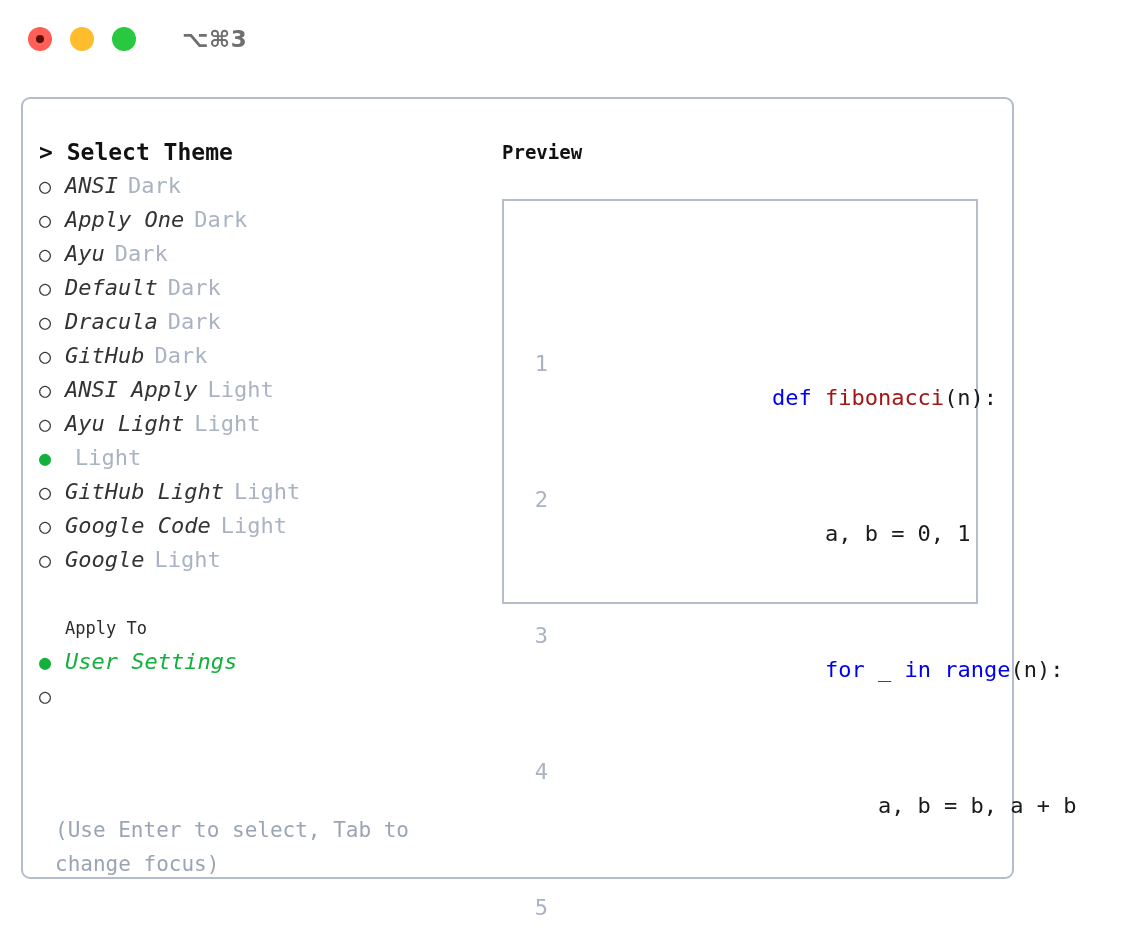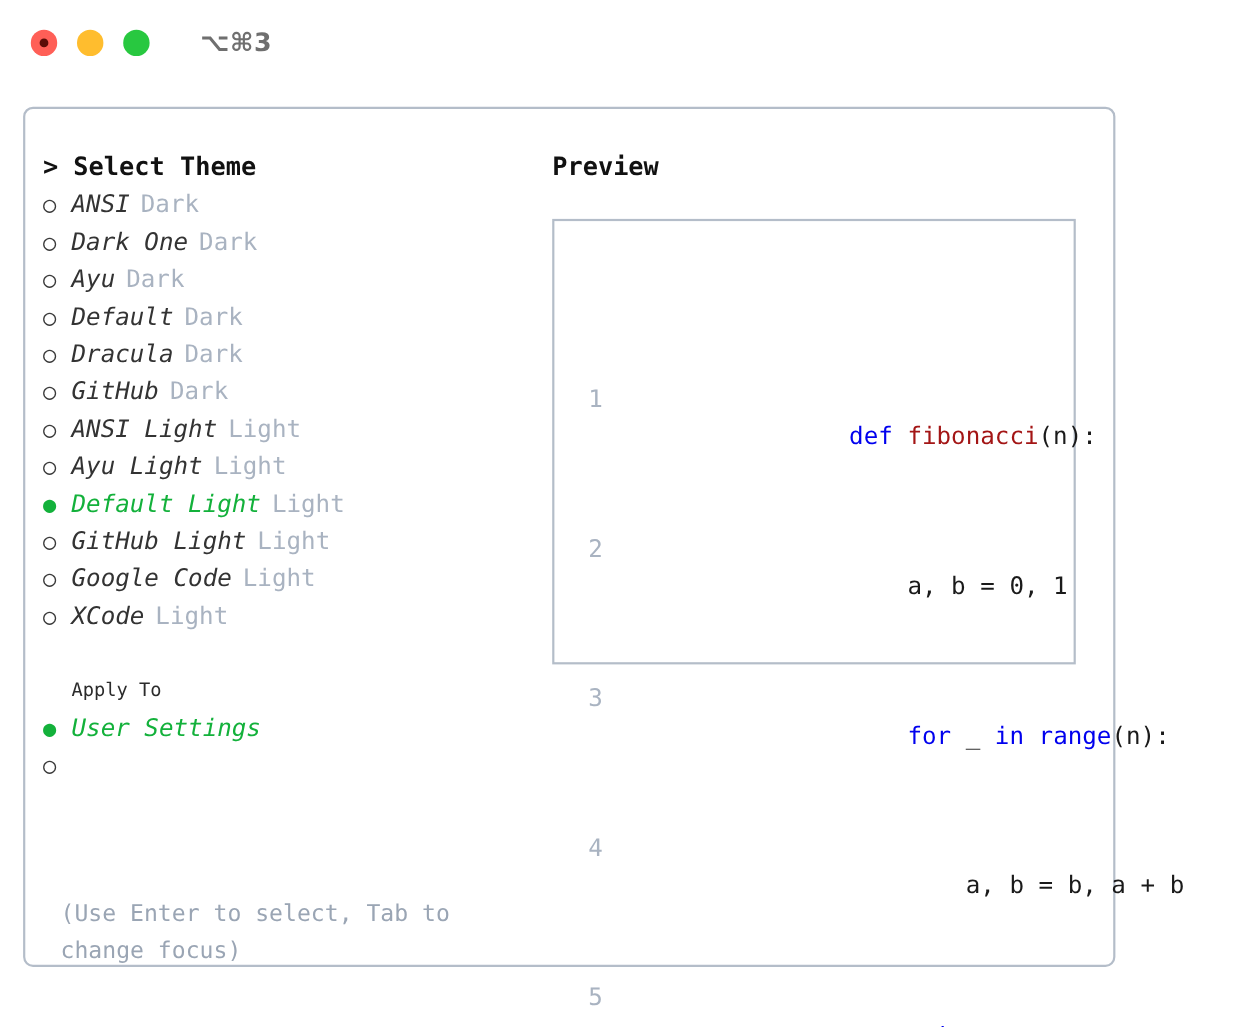--- a/index.html
+++ b/index.html
@@ -162,21 +162,21 @@
 
   
   .right-col {
     position: absolute;
     left: 479px;
     top: 36px;
     width: 490px;
   }
 
   .preview-title {
-    font-size: 23px;
+    font-size: 19px;
     font-weight: bold;
     color: #111111;
     line-height: 34px;
     white-space: pre;
   }
 
   .preview-box {
     margin-top: 30px;
     width: 476px;
     height: 405px;
@@ -240,21 +240,21 @@
         <div class="theme-list">
 
           <div class="opt-row">
             <span class="marker">○</span>
             <span class="opt-label">ANSI</span>
             <span class="opt-tag">Dark</span>
           </div>
 
           <div class="opt-row">
             <span class="marker">○</span>
-            <span class="opt-label">Dark One</span>
+            <span class="opt-label">Apply One</span>
             <span class="opt-tag">Dark</span>
           </div>
 
           <div class="opt-row">
             <span class="marker">○</span>
             <span class="opt-label">Ayu</span>
             <span class="opt-tag">Dark</span>
           </div>
 
           <div class="opt-row">
@@ -270,51 +270,50 @@
           </div>
 
           <div class="opt-row">
             <span class="marker">○</span>
             <span class="opt-label">GitHub</span>
             <span class="opt-tag">Dark</span>
           </div>
 
           <div class="opt-row">
             <span class="marker">○</span>
-            <span class="opt-label">ANSI Light</span>
+            <span class="opt-label">ANSI Apply</span>
             <span class="opt-tag">Light</span>
           </div>
 
           <div class="opt-row">
             <span class="marker">○</span>
             <span class="opt-label">Ayu Light</span>
             <span class="opt-tag">Light</span>
           </div>
 
           <div class="opt-row selected">
             <span class="marker sel">●</span>
-            <span class="opt-label">Default Light</span>
             <span class="opt-tag">Light</span>
           </div>
 
           <div class="opt-row">
             <span class="marker">○</span>
             <span class="opt-label">GitHub Light</span>
             <span class="opt-tag">Light</span>
           </div>
 
           <div class="opt-row">
             <span class="marker">○</span>
             <span class="opt-label">Google Code</span>
             <span class="opt-tag">Light</span>
           </div>
 
           <div class="opt-row">
             <span class="marker">○</span>
-            <span class="opt-label">XCode</span>
+            <span class="opt-label">Google</span>
             <span class="opt-tag">Light</span>
           </div>
 
         </div>
 
         <div class="spacer-row"></div>
 
         <div class="apply-header">Apply To</div>
 
         <div class="apply-list">

